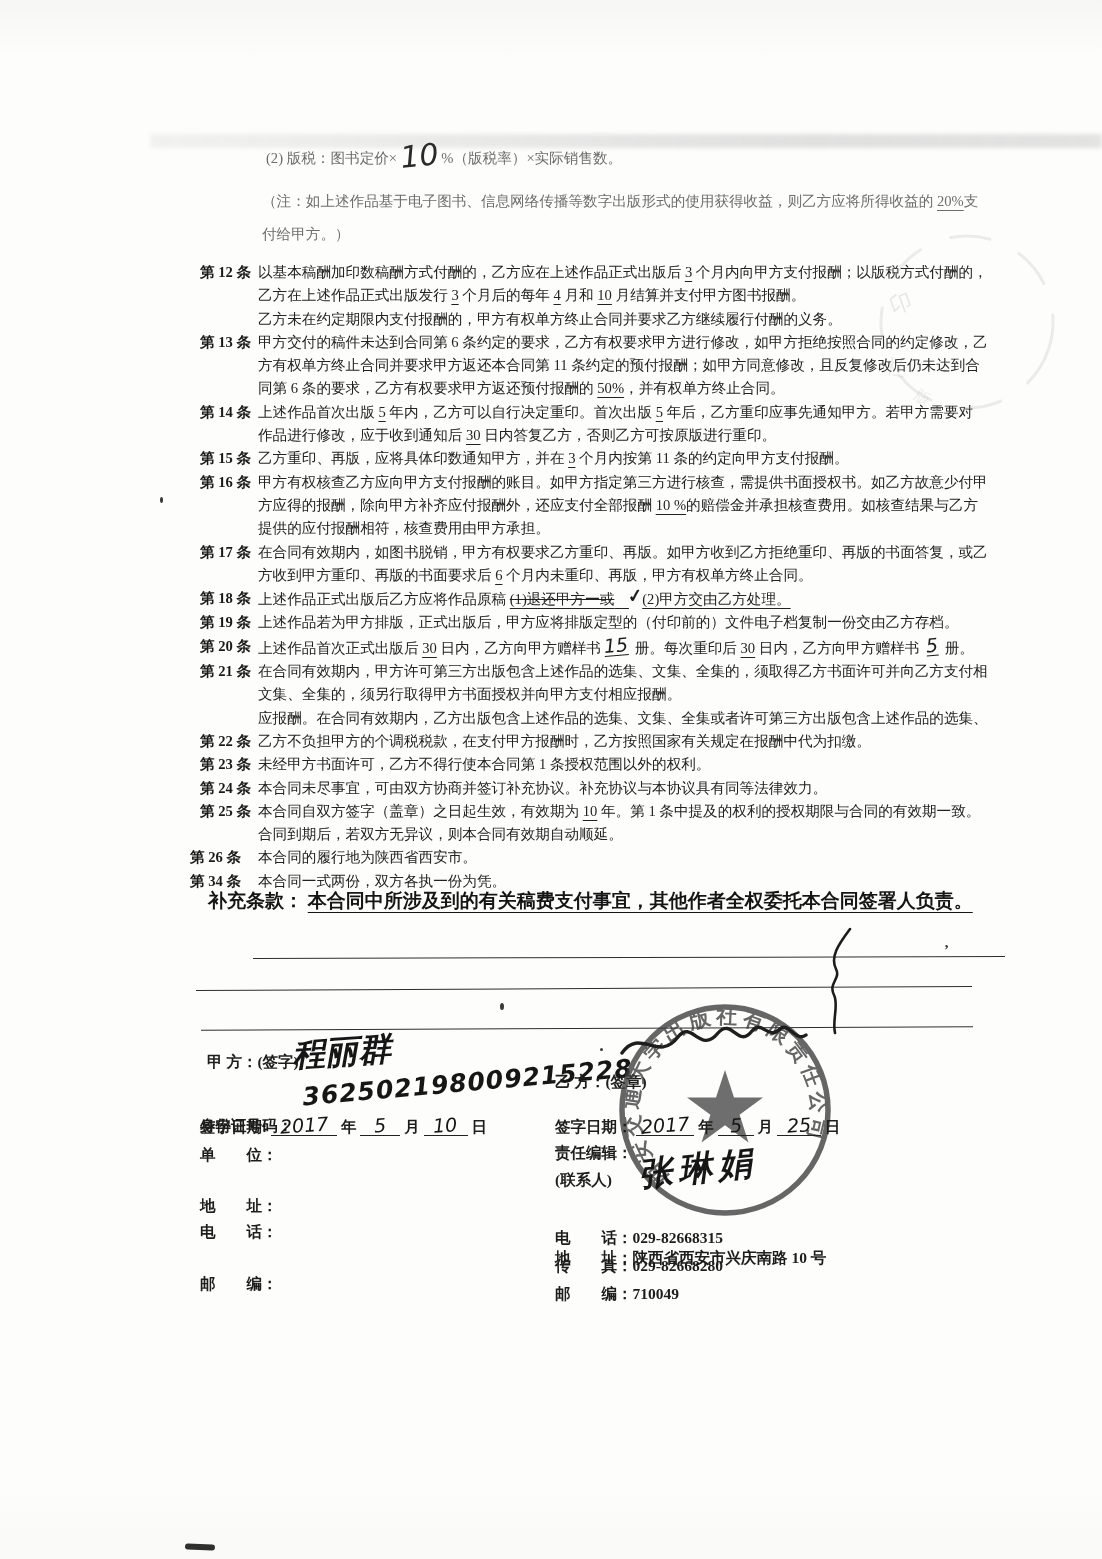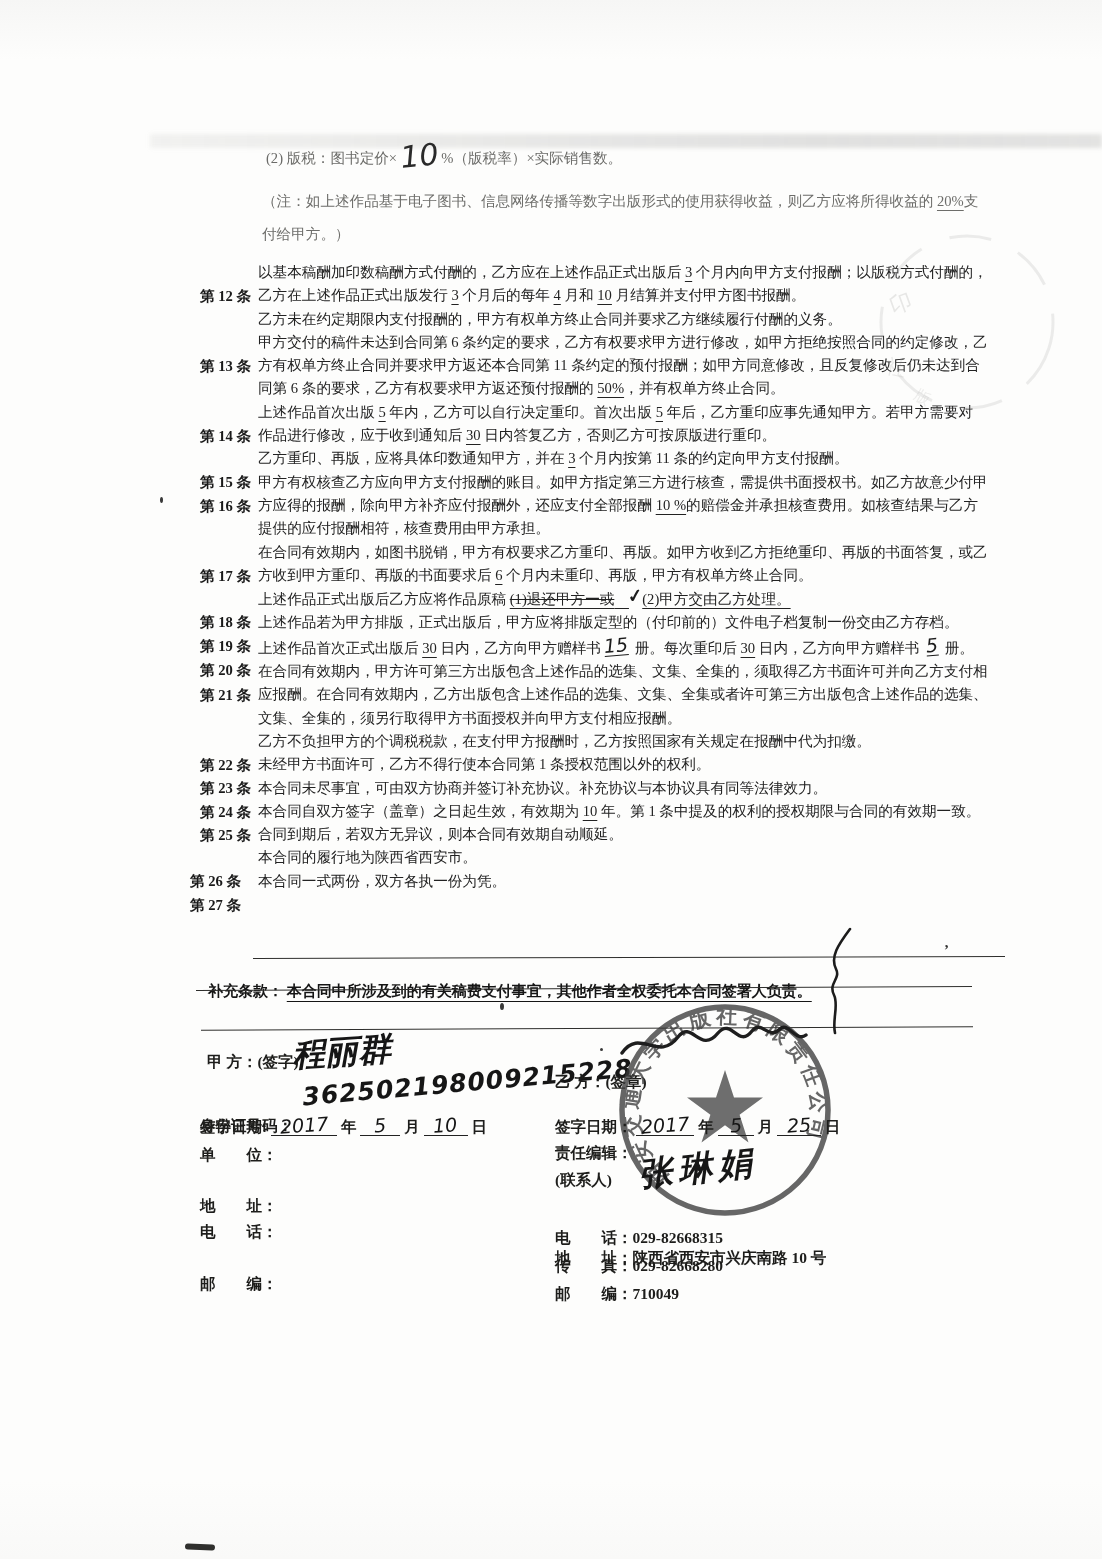--- a/index.html
+++ b/index.html
@@ -13,32 +13,32 @@
     background:linear-gradient(90deg,rgba(190,190,188,.18),rgba(160,160,158,.30) 70%,rgba(150,150,148,.25));
     filter:blur(2px);}
   .doc{position:absolute; left:200px; top:140px; width:780px; font-size:14.6px; line-height:23.3px;}
   .royalty{margin-left:66px; line-height:26px; color:#6b6b68; white-space:nowrap; margin-bottom:14px;}
   .hw-big{display:inline-block; font-size:30px; font-style:italic; font-weight:400;
     transform:rotate(-6deg) translateY(3px); color:#2a2a2a; font-family:"DejaVu Sans",sans-serif; padding:0 3px;}
   .note{margin-left:62px; line-height:33px; color:#6d6d6a; margin-bottom:10px;}
   .note div{white-space:nowrap;}
   .clauses{margin-top:0;}
   .clause{position:relative; padding-left:58px;}
-  .clabel{position:absolute; left:0; top:0; font-weight:bold; color:#1a1a1a; white-space:nowrap;margin-top:24px;}
+  .clabel{position:absolute; left:0; top:0; font-weight:bold; color:#1a1a1a; white-space:nowrap;}
   .clause.outdent .clabel{left:-10px;}
   .cline{white-space:nowrap;}
   .u{text-decoration:underline; text-underline-offset:4px; text-decoration-thickness:1.2px;}
   .su{text-decoration:underline line-through; text-underline-offset:4px; text-decoration-thickness:1.2px;}
   .hwu{display:inline-block; font-family:"DejaVu Sans",sans-serif; font-style:italic; font-weight:500;
       font-size:1.3em; transform:rotate(-5deg) translateY(-1px); color:#1c1c1c; padding:0 3px;
       text-decoration:underline; text-underline-offset:3px;}
   .chk{display:inline-block; font-size:1.25em; font-weight:bold; transform:rotate(-8deg) translateY(-2px);
       margin:0 -1px; color:#1c1c1c;}
   
-  .sup-row{position:absolute; left:208px; top:982px; white-space:nowrap; font-size:15px;}
+  .sup-row{position:absolute; left:208px; top:888px; white-space:nowrap; font-size:19px;}
   .sup-label{font-weight:bold; color:#151515;}
   .sup-text{font-weight:bold; color:#151515; text-decoration:underline; text-underline-offset:5px;}
   .rule{position:absolute; height:0; border-top:1.4px solid #2e2e2c;}
   .rule1{left:253px; top:957px; width:752px; transform:rotate(-.15deg);}
   .rule2{left:196px; top:988px; width:776px; transform:rotate(-.3deg);}
   .rule3{left:201px; top:1028px; width:772px; transform:rotate(-.25deg);}
   
   .sig{position:absolute; font-size:15.5px; font-weight:600; color:#1d1d1b; white-space:nowrap;}
   .sig .val{font-weight:600;}
   .hw-name{position:absolute; font-family:"DejaVu Sans",sans-serif; font-style:italic; font-weight:600;
@@ -113,22 +113,22 @@
           <span class="clabel">第 19 条</span>
           <div class="cline"><span>上述作品若为甲方排版，正式出版后，甲方应将排版定型的（付印前的）文件电子档复制一份交由乙方存档。</span></div>
         </div>
         <div class="clause">
           <span class="clabel">第 20 条</span>
           <div class="cline"><span>上述作品首次正式出版后 </span><span class="u">30</span><span> 日内，乙方向甲方赠样书</span><span class="hwu">15</span><span> 册。每次重印后 </span><span class="u">30</span><span> 日内，乙方向甲方赠样书 </span><span class="hwu">5</span><span> 册。</span></div>
         </div>
         <div class="clause">
           <span class="clabel">第 21 条</span>
           <div class="cline"><span>在合同有效期内，甲方许可第三方出版包含上述作品的选集、文集、全集的，须取得乙方书面许可并向乙方支付相</span></div>
+          <div class="cline"><span>文集、全集的，须另行取得甲方书面授权并向甲方支付相应报酬。</span></div>
           <div class="cline"><span>应报酬。在合同有效期内，乙方出版包含上述作品的选集、文集、全集或者许可第三方出版包含上述作品的选集、</span></div>
-          <div class="cline"><span>文集、全集的，须另行取得甲方书面授权并向甲方支付相应报酬。</span></div>
         </div>
         <div class="clause">
           <span class="clabel">第 22 条</span>
           <div class="cline"><span>乙方不负担甲方的个调税税款，在支付甲方报酬时，乙方按照国家有关规定在报酬中代为扣缴。</span></div>
         </div>
         <div class="clause">
           <span class="clabel">第 23 条</span>
           <div class="cline"><span>未经甲方书面许可，乙方不得行使本合同第 1 条授权范围以外的权利。</span></div>
         </div>
         <div class="clause">
@@ -138,21 +138,21 @@
         <div class="clause">
           <span class="clabel">第 25 条</span>
           <div class="cline"><span>本合同自双方签字（盖章）之日起生效，有效期为 </span><span class="u">10</span><span> 年。第 1 条中提及的权利的授权期限与合同的有效期一致。</span></div>
           <div class="cline"><span>合同到期后，若双方无异议，则本合同有效期自动顺延。</span></div>
         </div>
         <div class="clause outdent">
           <span class="clabel">第 26 条</span>
           <div class="cline"><span>本合同的履行地为陕西省西安市。</span></div>
         </div>
         <div class="clause outdent">
-          <span class="clabel">第 27 条</span>
+          <span class="clabel">第 34 条</span>
           <div class="cline"><span>本合同一式两份，双方各执一份为凭。</span></div>
         </div>
       </div>
   </div>
 
   <div class="sup-row">
     <span class="sup-label">补充条款：</span>
     <span class="sup-text">本合同中所涉及到的有关稿费支付事宜，其他作者全权委托本合同签署人负责。</span>
   </div>
   <div class="rule rule1"></div>

